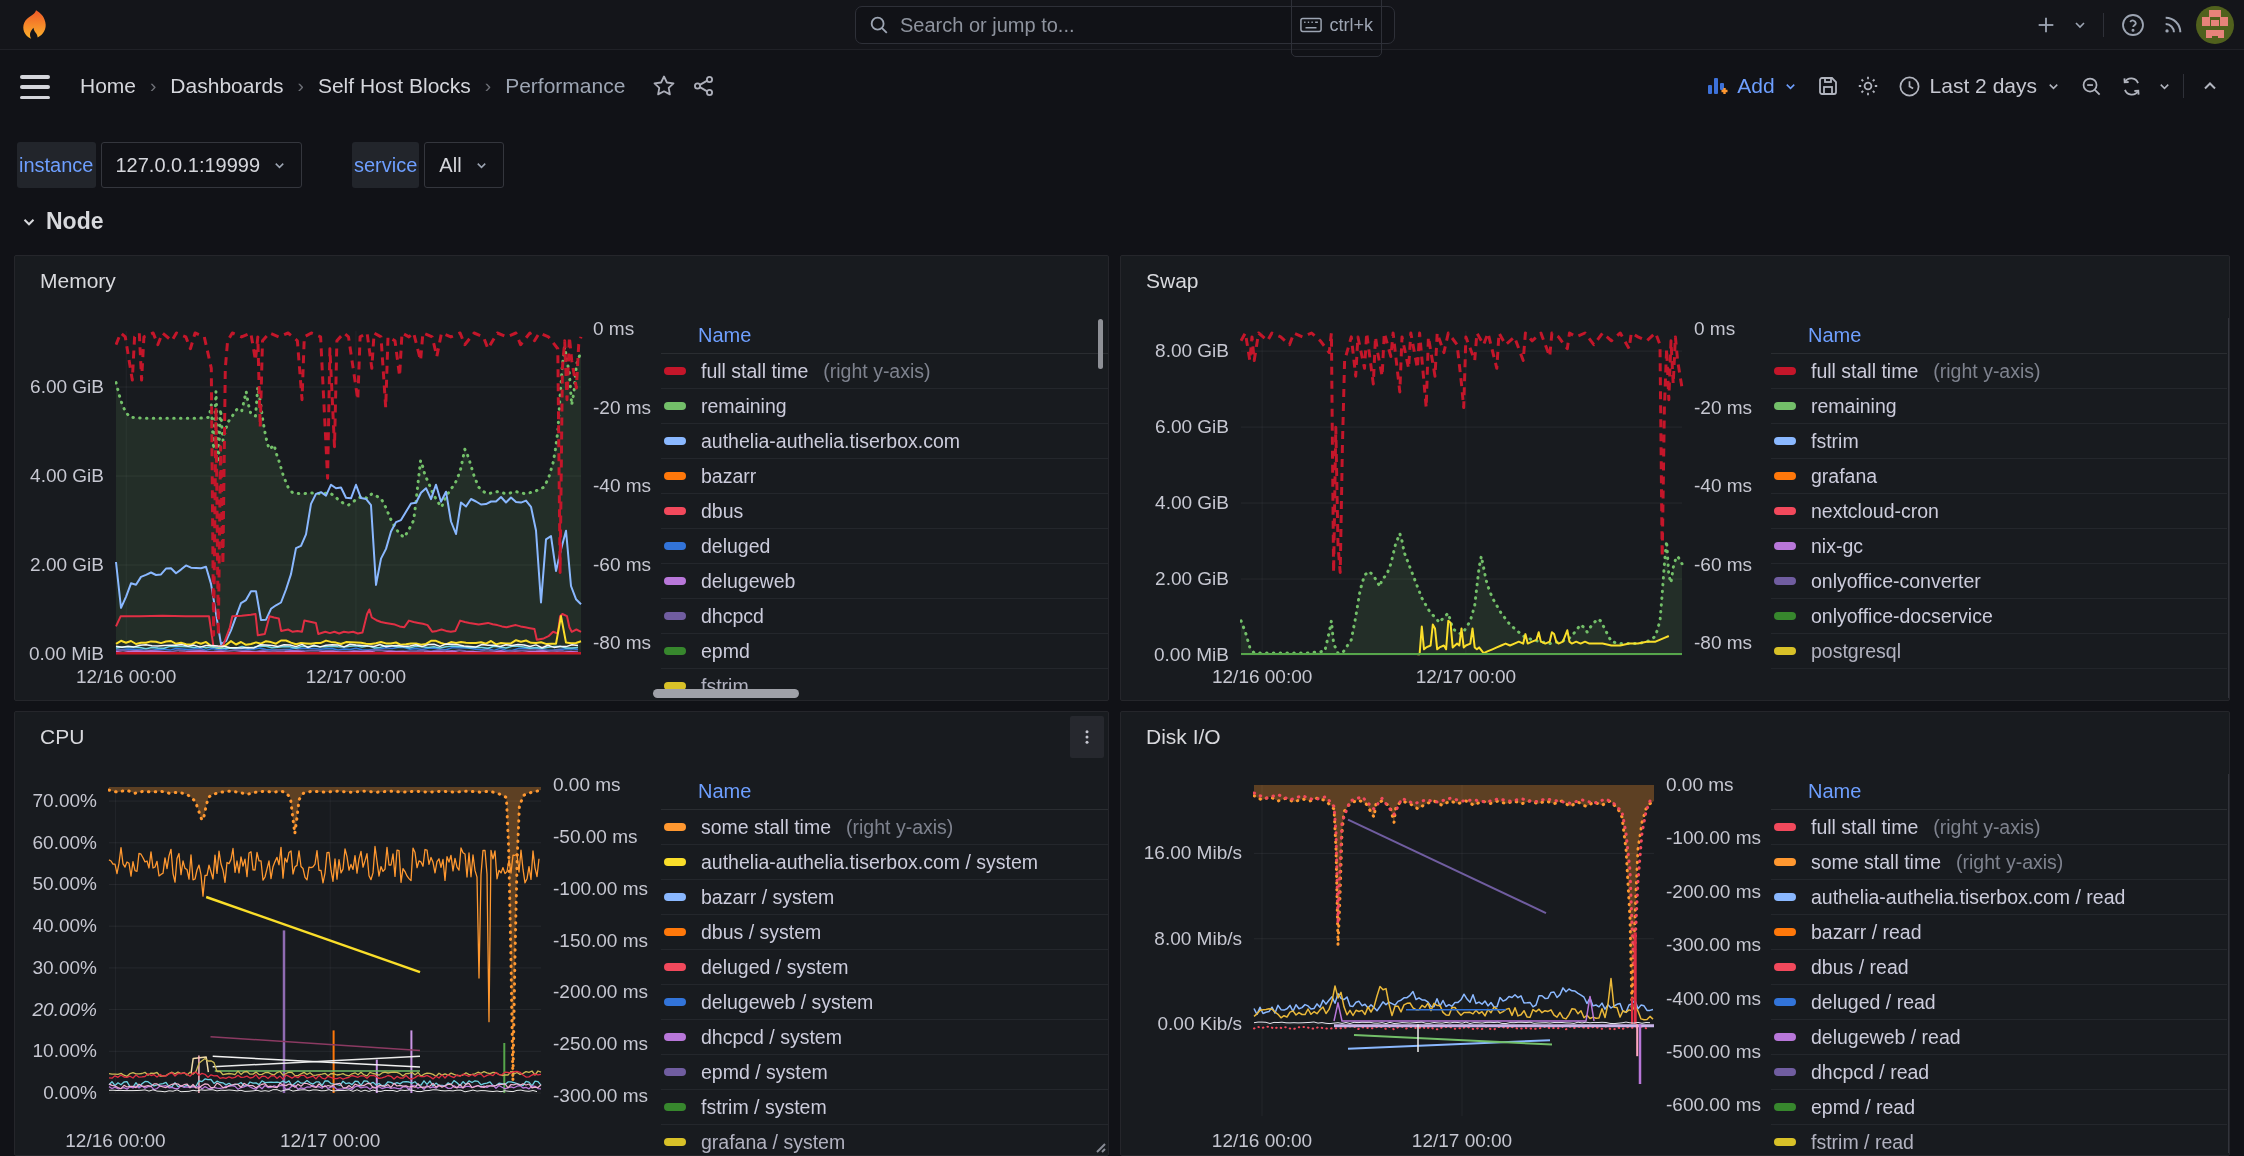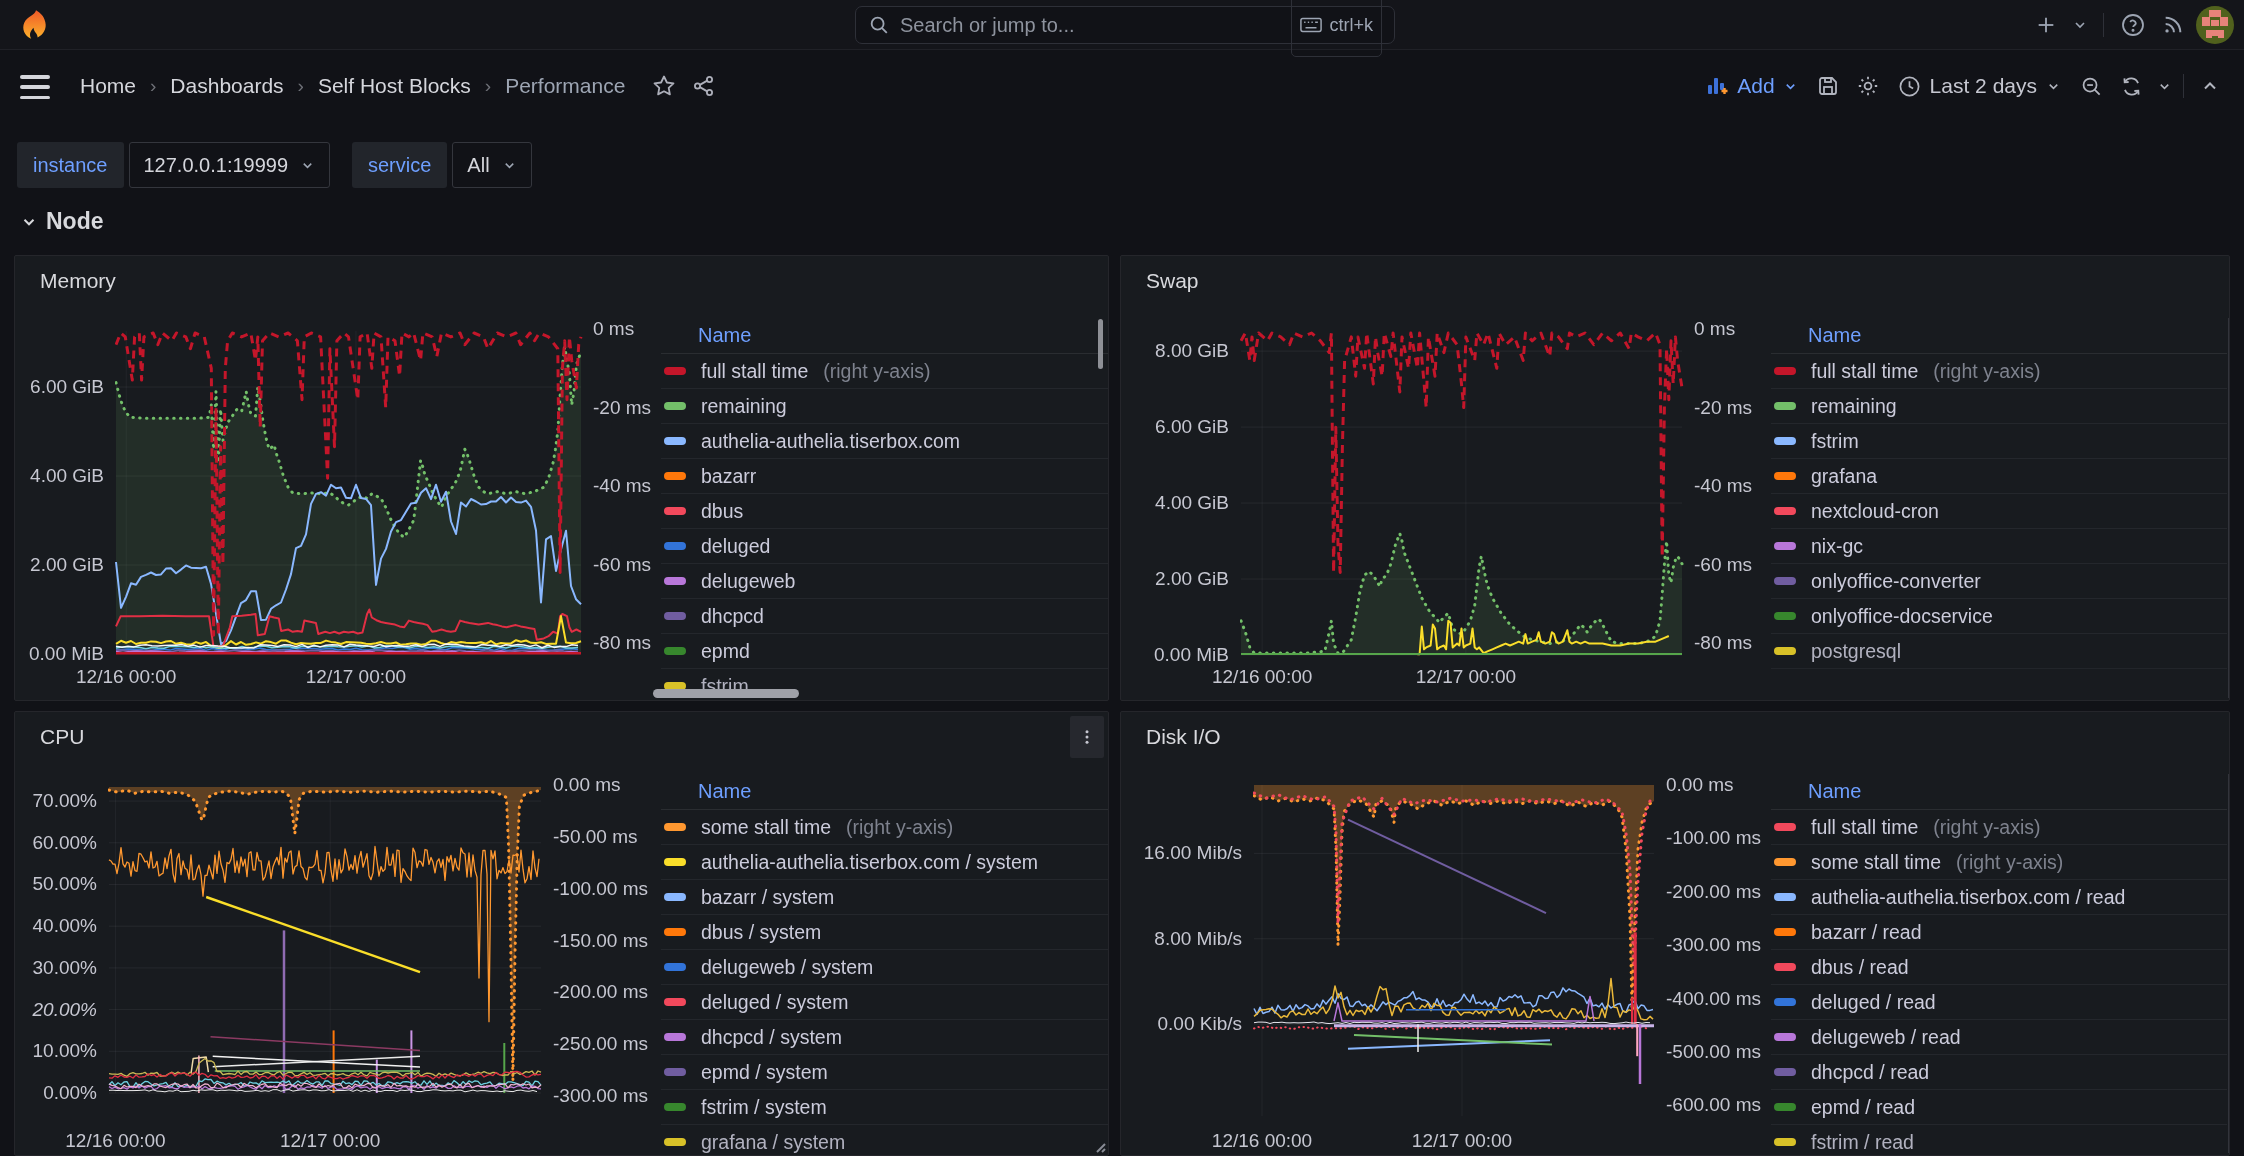--- a/index.html
+++ b/index.html
@@ -44,21 +44,21 @@
   .tbr { position:absolute; right:14px; top:0; height:70px; display:flex; align-items:center; }
   .addbtn { display:flex; align-items:center; gap:8px; color:#6E9FFF; font-size:21px; cursor:pointer; padding:0 10px;}
   .tool-ic { display:flex; align-items:center; justify-content:center; width:40px; height:40px;
     color:#B2B5BF; cursor:pointer; }
   .timepick { display:flex; align-items:center; gap:9px; color:#C6C7D1; font-size:21px;
     cursor:pointer; padding:0 10px; }
   
   .varrow { position:absolute; left:0; top:122px; width:2244px; height:70px; }
   .vargroup { position:absolute; top:20px; height:46px; display:flex; }
   .varlabel { background:#22252B; color:#6E9FFF; font-size:20px; display:flex; align-items:center;
-    padding:0 16px; border-radius:3px; }
+    padding:0 2px; border-radius:3px; }
   .varvalue { margin-left:5px; border:1px solid #34363D; background:#111217; color:#D5D6DC;
     font-size:20px; display:flex; align-items:center; gap:12px; padding:0 14px; border-radius:3px; cursor:pointer; }
   
   .secthead { position:absolute; left:20px; top:208px; display:flex; align-items:center; gap:8px; cursor:pointer; }
   .secthead .title { font-size:23px; font-weight:700; color:#D8D9DD; }
   
   .panel { position:absolute; background:#181B1F; border:1px solid #25262B; border-radius:2px; overflow:hidden; }
   .ptitle { position:absolute; left:25px; top:13px; font-size:21px; font-weight:500; color:#D8D9DD; }
   .kebab { position:absolute; display:flex; align-items:center; justify-content:center;
     background:#26282E; border-radius:2px; cursor:pointer; }
@@ -520,26 +520,26 @@
         </div>
         <div class="lg-row">
           <span class="lg-swatch" style="background: rgb(138, 184, 255);"></span>
           <span>bazarr / system</span>
         </div>
         <div class="lg-row">
           <span class="lg-swatch" style="background: rgb(255, 120, 10);"></span>
           <span>dbus / system</span>
         </div>
         <div class="lg-row">
+          <span class="lg-swatch" style="background: rgb(242, 73, 92);"></span>
+          <span>deluged / system</span>
+        </div>
+        <div class="lg-row">
           <span class="lg-swatch" style="background: rgb(50, 116, 217);"></span>
           <span>delugeweb / system</span>
-        </div>
-        <div class="lg-row">
-          <span class="lg-swatch" style="background: rgb(242, 73, 92);"></span>
-          <span>deluged / system</span>
         </div>
         <div class="lg-row">
           <span class="lg-swatch" style="background: rgb(184, 119, 217);"></span>
           <span>dhcpcd / system</span>
         </div>
         <div class="lg-row">
           <span class="lg-swatch" style="background: rgb(112, 93, 160);"></span>
           <span>epmd / system</span>
         </div>
         <div class="lg-row">

